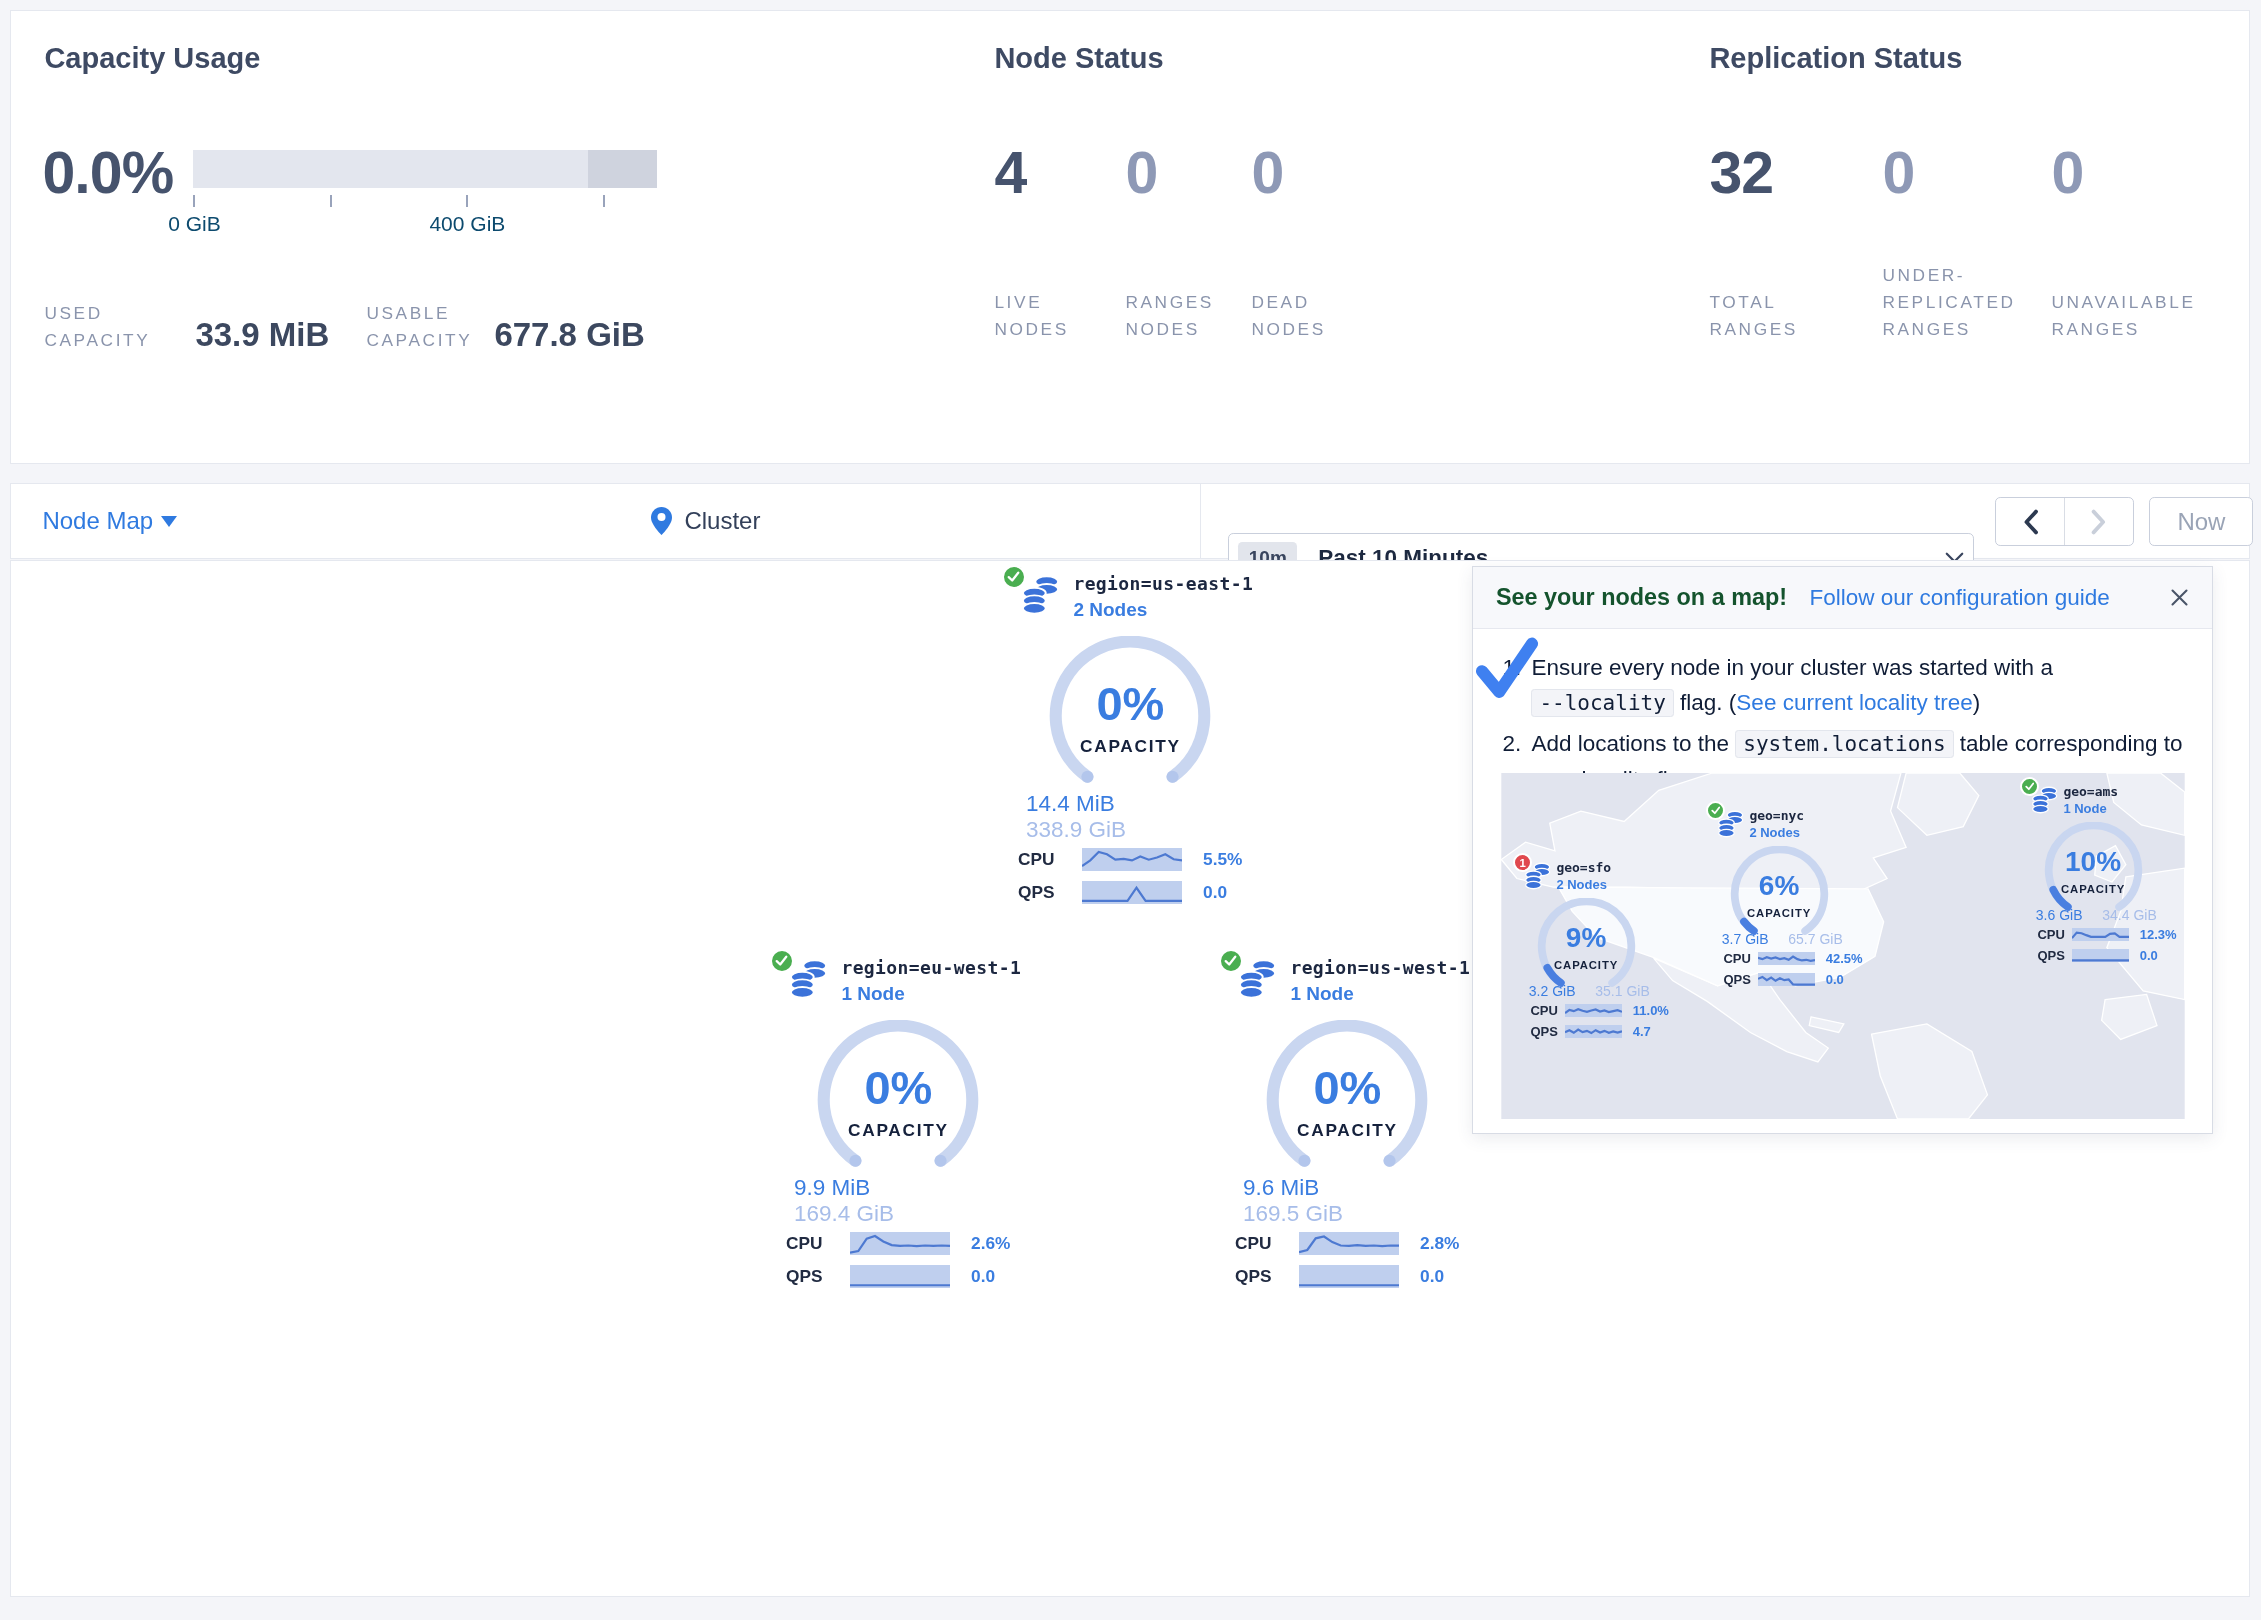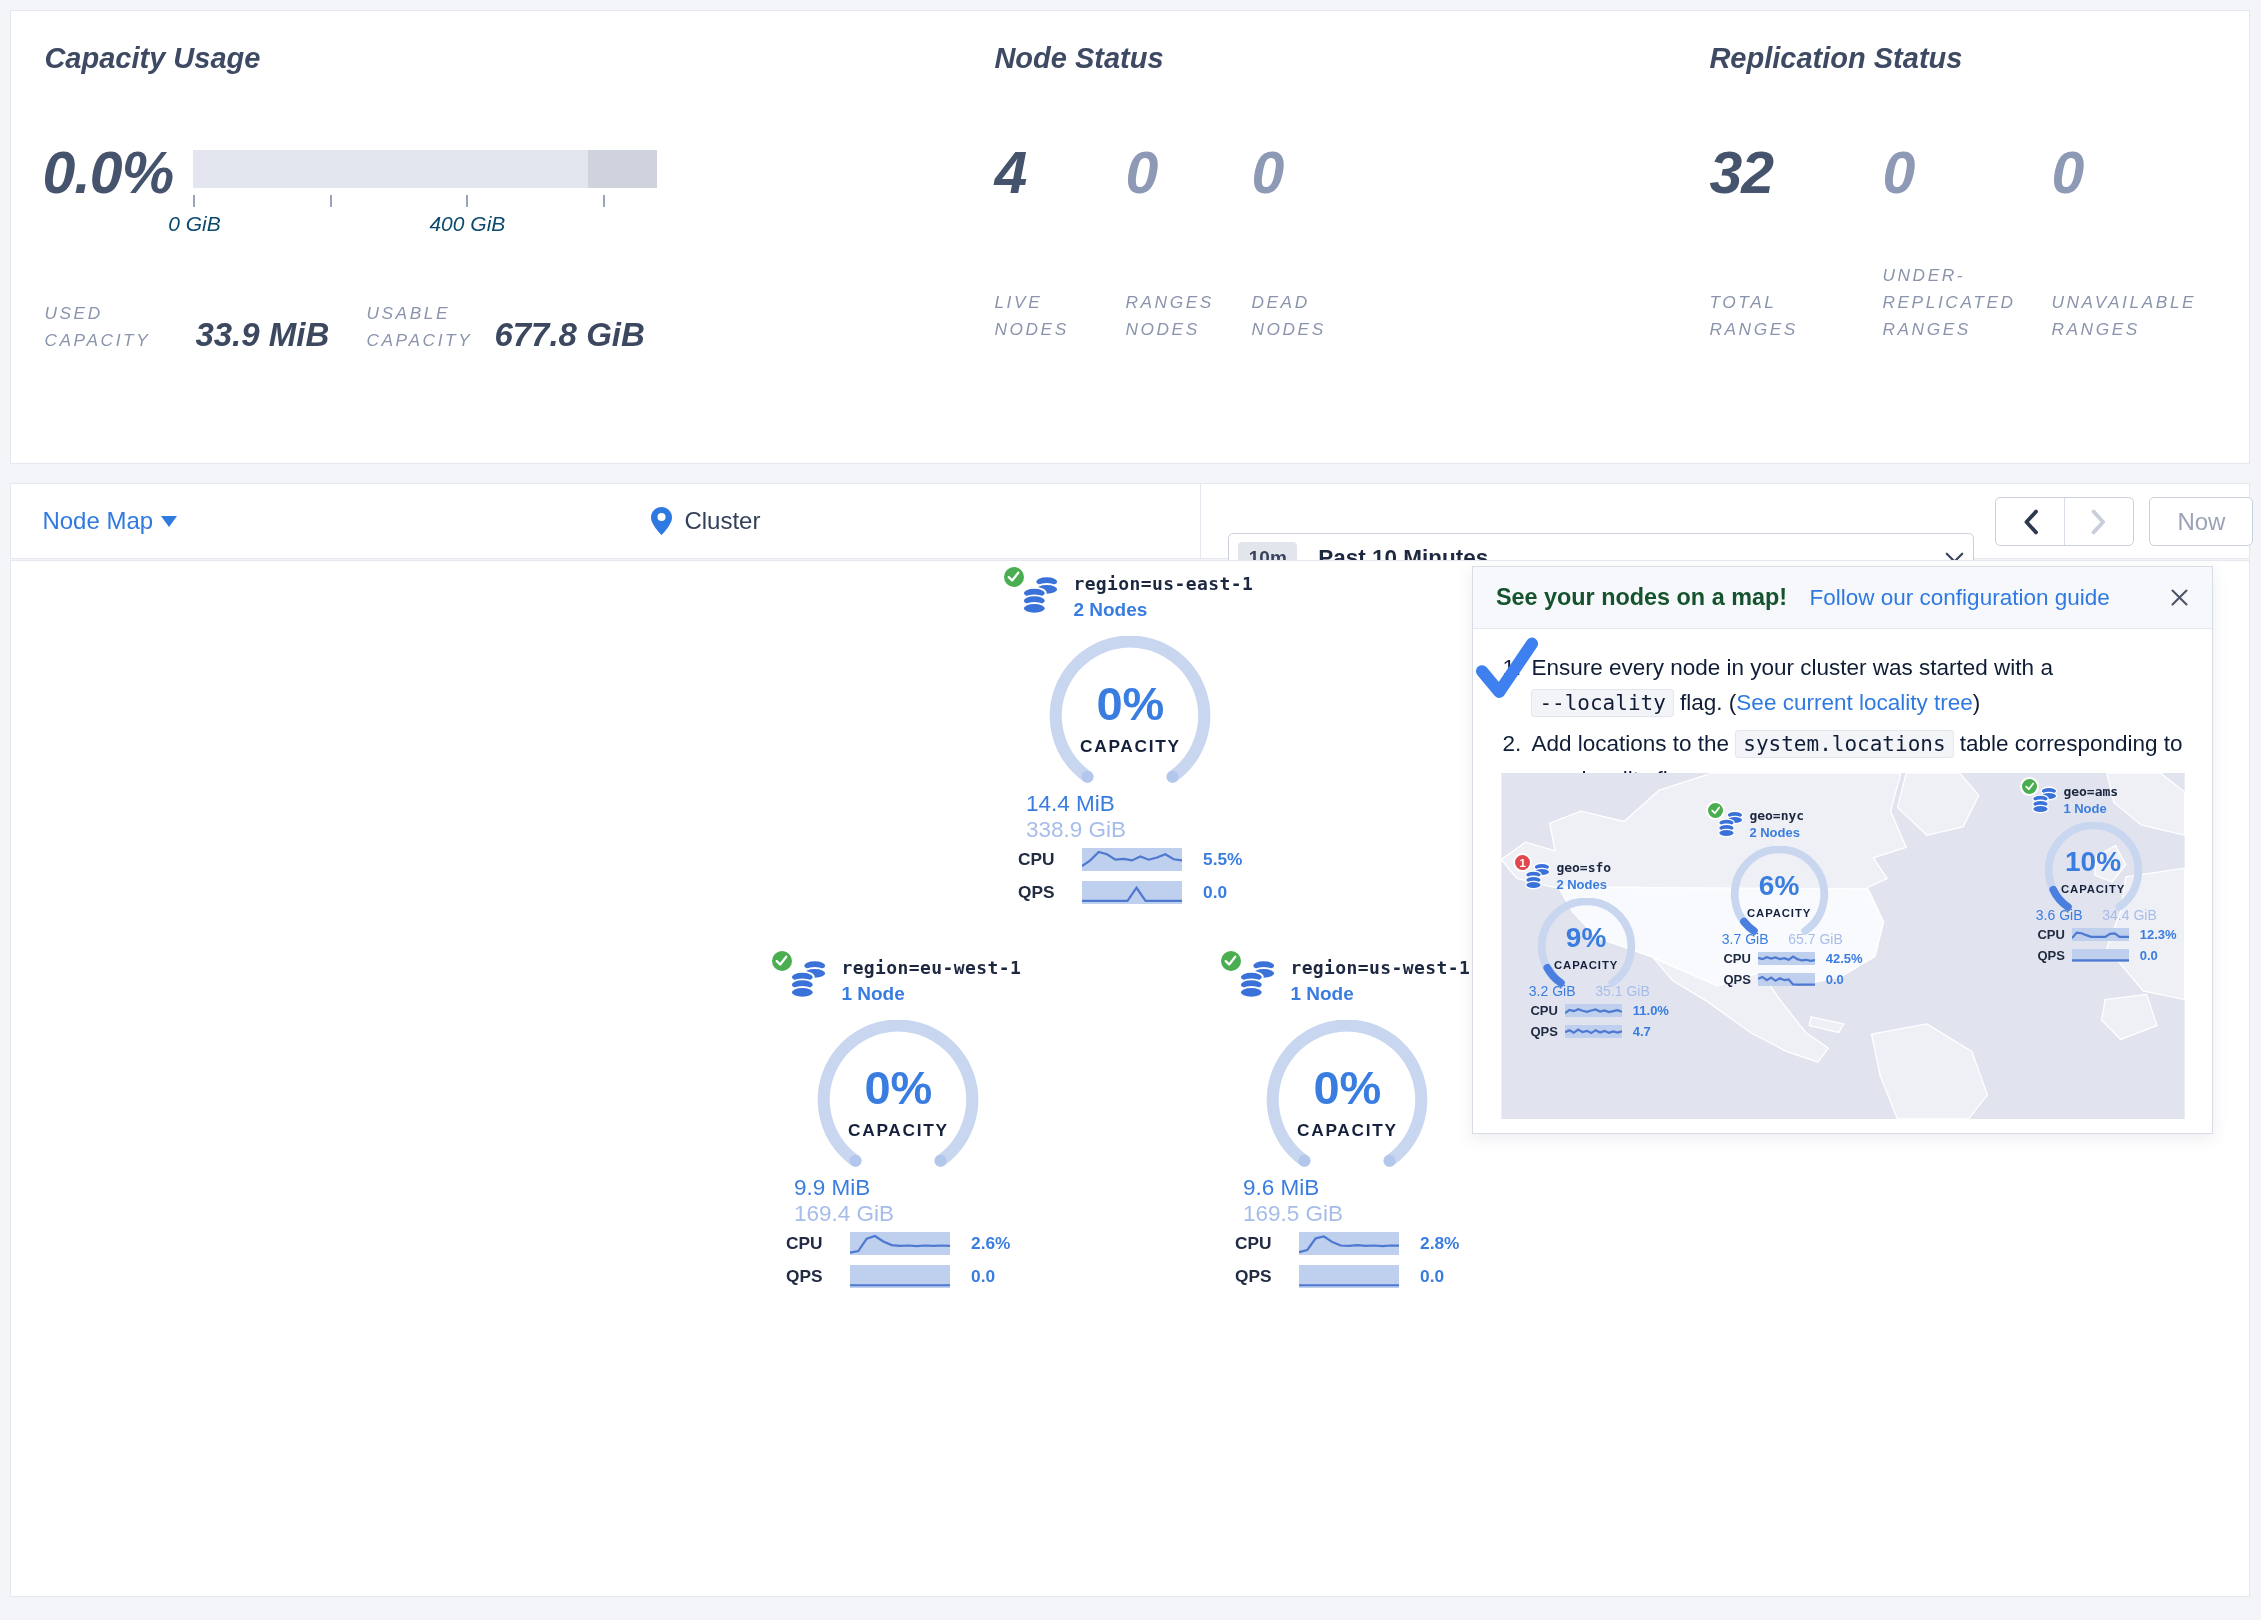--- a/index.html
+++ b/index.html
@@ -1,21 +1,21 @@
 <!DOCTYPE html>
 <html style="font-size:14px"><head>
 <meta charset="utf-8">
 <style>
   * { margin:0; padding:0; box-sizing:border-box; }
   html,body { width:2261px; height:1621px; }
   body { position:relative; background:#f4f5f9; font-family:"Liberation Sans",sans-serif; overflow:hidden; }
   .card { position:absolute; background:#fff; border:0.9px solid #e5e8ef; }
 
   
-  #top-panel { left:10.4px; top:10.4px; width:2240px; height:454px;font-style:italic; }
+  #top-panel { left:10.4px; top:10.4px; width:2240px; height:454px; }
   .sec-title { position:absolute; font-size:29px; font-weight:700; color:#3e4a63; }
   .bignum { position:absolute; font-size:59px; font-weight:600; color:#46536d; letter-spacing:-0.9px; }
   .bignum.light { color:#8e99b6; }
   .small-label { position:absolute; top:249px; height:83px; width:164px; display:flex; flex-direction:column; justify-content:flex-end;
                  font-size:17.3px; letter-spacing:2.6px; color:#8a94ac; line-height:27px; }
   .stat-pair-label { position:absolute; font-size:17.3px; letter-spacing:2.6px; color:#8a94ac; line-height:27px; }
   .stat-pair-value { position:absolute; font-size:33px; font-weight:700; color:#3c485f; }
 
   #cap-bar { position:absolute; left:182px; top:139px; width:464px; height:38px; background:#e3e6ee; }
   #cap-bar-dark { position:absolute; right:0; top:0; width:69px; height:38px; background:#cfd3de; }

